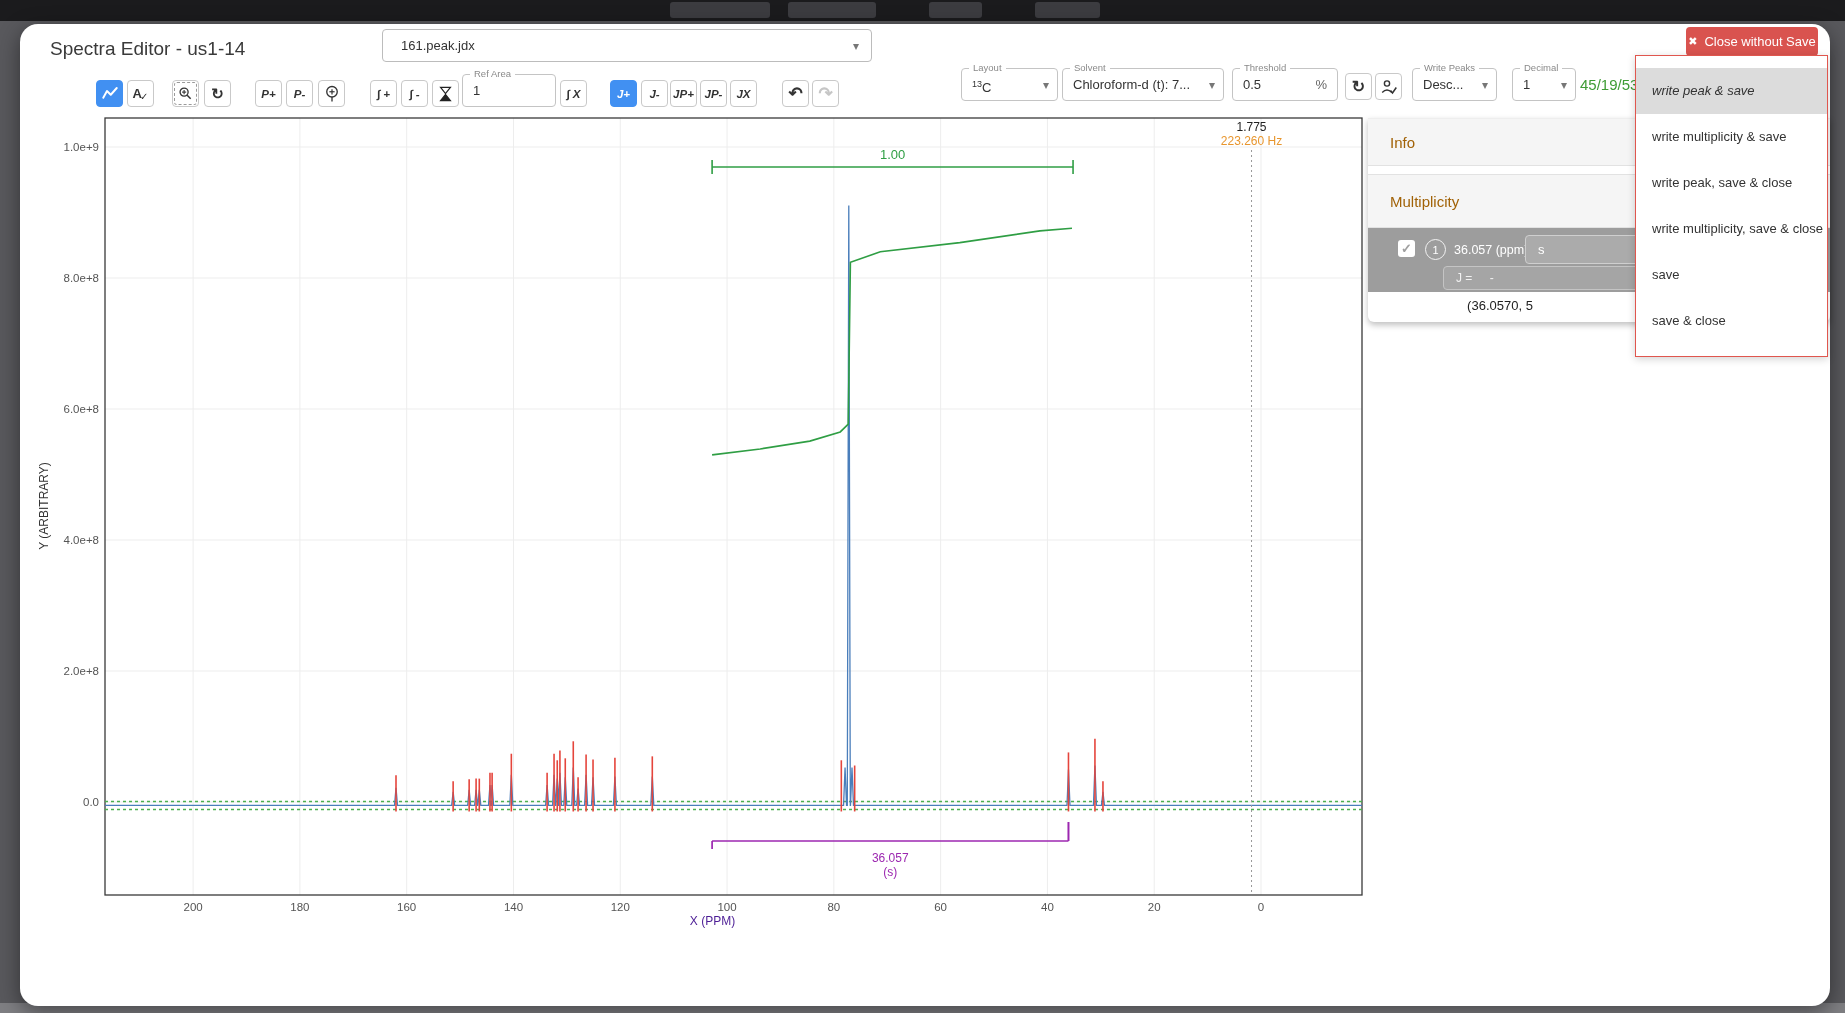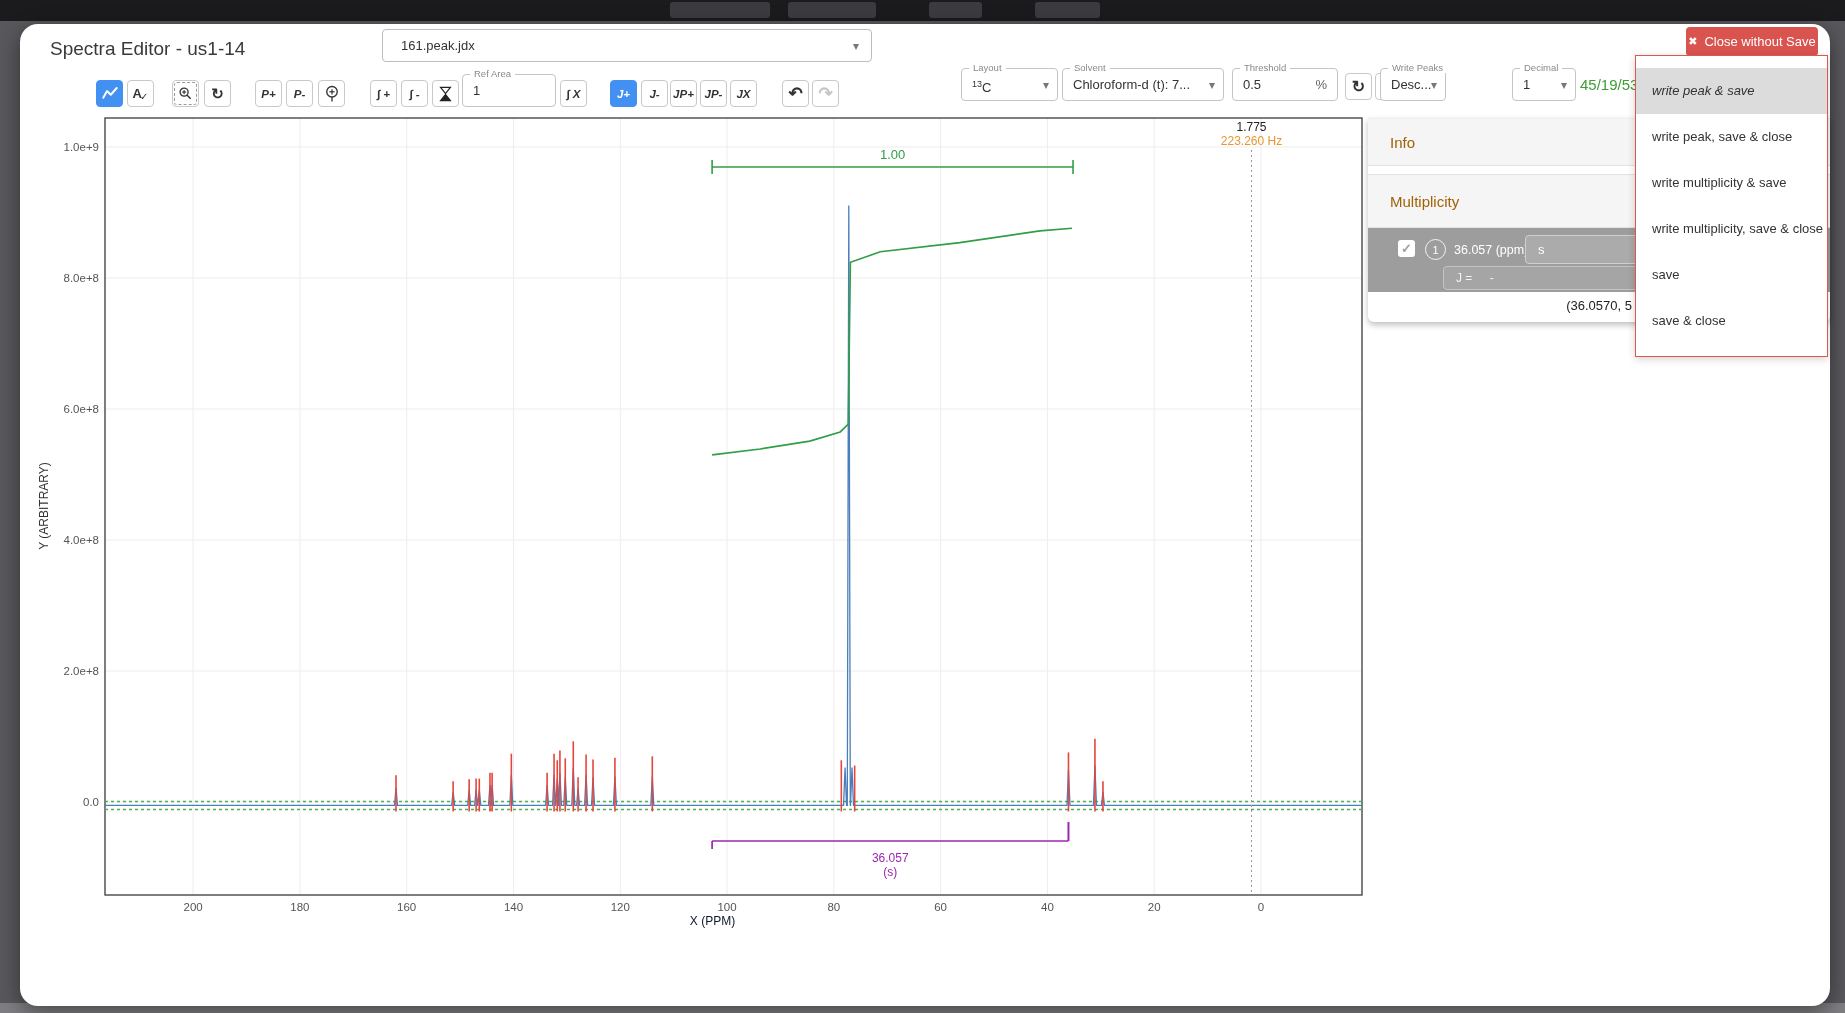--- a/index.html
+++ b/index.html
@@ -47,36 +47,36 @@
   .fieldset{position:absolute;border:1px solid #c4c4c4;border-radius:4px;background:#fff;box-sizing:border-box;height:33px;top:44px;cursor:pointer;}
   .fieldset .flabel{position:absolute;top:-7px;left:7px;background:#fff;padding:0 4px;font-size:9.5px;color:#8a8a8a;white-space:nowrap;}
   .fieldset .fval{position:absolute;left:10px;top:0;line-height:31px;font-size:13px;color:#333;white-space:nowrap;}
   .fieldset .caret{position:absolute;right:8px;top:9px;}
   .fieldset .suffix{position:absolute;right:10px;top:0;line-height:31px;font-size:13px;color:#666;}
   .sq-btn{position:absolute;top:49px;width:27px;height:27px;box-sizing:border-box;border:1px solid #c9c9c9;border-radius:4px;background:#fff;color:#333;display:flex;align-items:center;justify-content:center;cursor:pointer;}
   .counter{position:absolute;left:1560px;top:52px;font-size:15px;}
 
   
   .chart-svg{position:absolute;left:20px;top:86px;}
-  .xlabel{position:absolute;left:20px;top:890px;width:1345px;text-align:center;font-size:12px;color:#0f172a;}
+  .xlabel{position:absolute;left:20px;top:890px;width:1345px;text-align:center;font-size:12px;color:#4c1d95;}
   .ylabel{position:absolute;left:-39px;top:473px;width:130px;height:18px;text-align:center;font-size:12px;color:#333;transform:rotate(-90deg);}
 
   
   .panel{position:absolute;left:1348px;top:94px;width:462px;height:204px;background:#fff;border-radius:0 0 6px 6px;box-shadow:0 3px 6px rgba(0,0,0,.25);z-index:5;}
   .sec{position:absolute;left:0;width:462px;background:#f5f5f5;border-bottom:1px solid #e2e2e2;box-sizing:border-box;font-size:15px;color:#a16207;padding-left:22px;cursor:pointer;}
   .sec.info{top:0;height:48px;line-height:48px;border-top:1px solid #eee;}
   .sec.mult{top:56px;height:54px;line-height:54px;border-top:1px solid #e2e2e2;}
   .mrow{position:absolute;left:0;top:110px;width:462px;height:64px;background:#9d9d9d;}
   .mrow .cbx{position:absolute;left:30px;top:12px;width:17px;height:17px;background:#fff;border-radius:3px;display:flex;align-items:center;justify-content:center;color:#a0a0a0;font-size:13px;font-weight:bold;cursor:pointer;}
   .mrow .circ{position:absolute;left:57px;top:11px;width:19px;height:19px;border:1.5px solid #f2f2f2;border-radius:50%;color:#fff;font-size:11px;display:flex;align-items:center;justify-content:center;}
   .mrow .shift{position:absolute;left:86px;top:15px;font-size:12.5px;color:#fff;}
   .mrow .minput{position:absolute;left:157px;top:7px;width:250px;height:29px;box-sizing:border-box;background:#ababab;border:1px solid #cfcfcf;border-radius:4px;color:#fff;font-size:13px;line-height:27px;padding-left:12px;cursor:text;}
   .mrow .jbox{position:absolute;left:75px;top:38px;width:248px;height:24px;box-sizing:border-box;background:#a5a5a5;border:1px solid #c4c4c4;border-radius:4px;color:#f2f2f2;font-size:12px;line-height:22px;padding-left:12px;cursor:text;}
   .mrow .jbox .jv{margin-left:14px;}
-  .summary{position:absolute;left:0;top:180px;width:264px;text-align:right;font-size:13px;color:#222;}
+  .summary{position:absolute;left:0;top:180px;width:264px;text-align:center;font-size:13px;color:#222;}
 
   
   .menu{position:absolute;left:1615px;top:31px;width:193px;box-sizing:border-box;background:#fff;border:1.5px solid #e0564e;padding:12px 0;z-index:50;box-shadow:0 2px 8px rgba(0,0,0,.18);}
   .menu .mi{height:46px;line-height:46px;padding-left:16px;font-size:13px;color:#333;cursor:pointer;white-space:nowrap;}
   .menu .mi.highlight{background:#dcdcdc;font-style:italic;}
 </style>
 </head>
 <body>
 
 <div class="topbar">
@@ -203,21 +203,21 @@
     <span class="uni" style="font-size:16px;font-weight:bold;">↻</span>
   </div>
   <div class="sq-btn" style="left:1355px;">
     <svg width="18" height="18" viewBox="0 0 18 18">
       <circle cx="7" cy="5.5" r="2.6" fill="none" stroke="#333" stroke-width="1.4"></circle>
       <path d="M2.2,14.5 Q7,9.5 11.8,14.5" fill="none" stroke="#333" stroke-width="1.4"></path>
       <polyline points="10.5,12.5 12.5,15 16.3,9.5" fill="none" stroke="#333" stroke-width="1.5"></polyline>
     </svg>
   </div>
 
-  <div class="fieldset" style="left:1360px;width:66px;">
+  <div class="fieldset" style="left:1392px;width:85px;">
     <span class="flabel">Write Peaks</span>
     <span class="fval">Desc...</span>
     <span class="caret">▾</span>
   </div>
 
   <div class="fieldset" style="left:1492px;width:64px;">
     <span class="flabel">Decimal</span>
     <span class="fval">1</span>
     <span class="caret">▾</span>
   </div>
@@ -315,20 +315,20 @@
       <span class="jbox">
         <span>J =</span>
         <span class="jv">-</span>
       </span>
     </div>
     <div class="summary">(36.0570, 5</div>
   </div>
 
   <div class="menu" id="menu">
       <div class="mi highlight">write peak &amp; save</div>
+      <div class="mi">write multiplicity &amp; save</div>
       <div class="mi">write peak, save &amp; close</div>
-      <div class="mi">write multiplicity &amp; save</div>
       <div class="mi">write multiplicity, save &amp; close</div>
       <div class="mi">save</div>
       <div class="mi">save &amp; close</div>
     </div>
 
 </div>
 
 </body></html>

